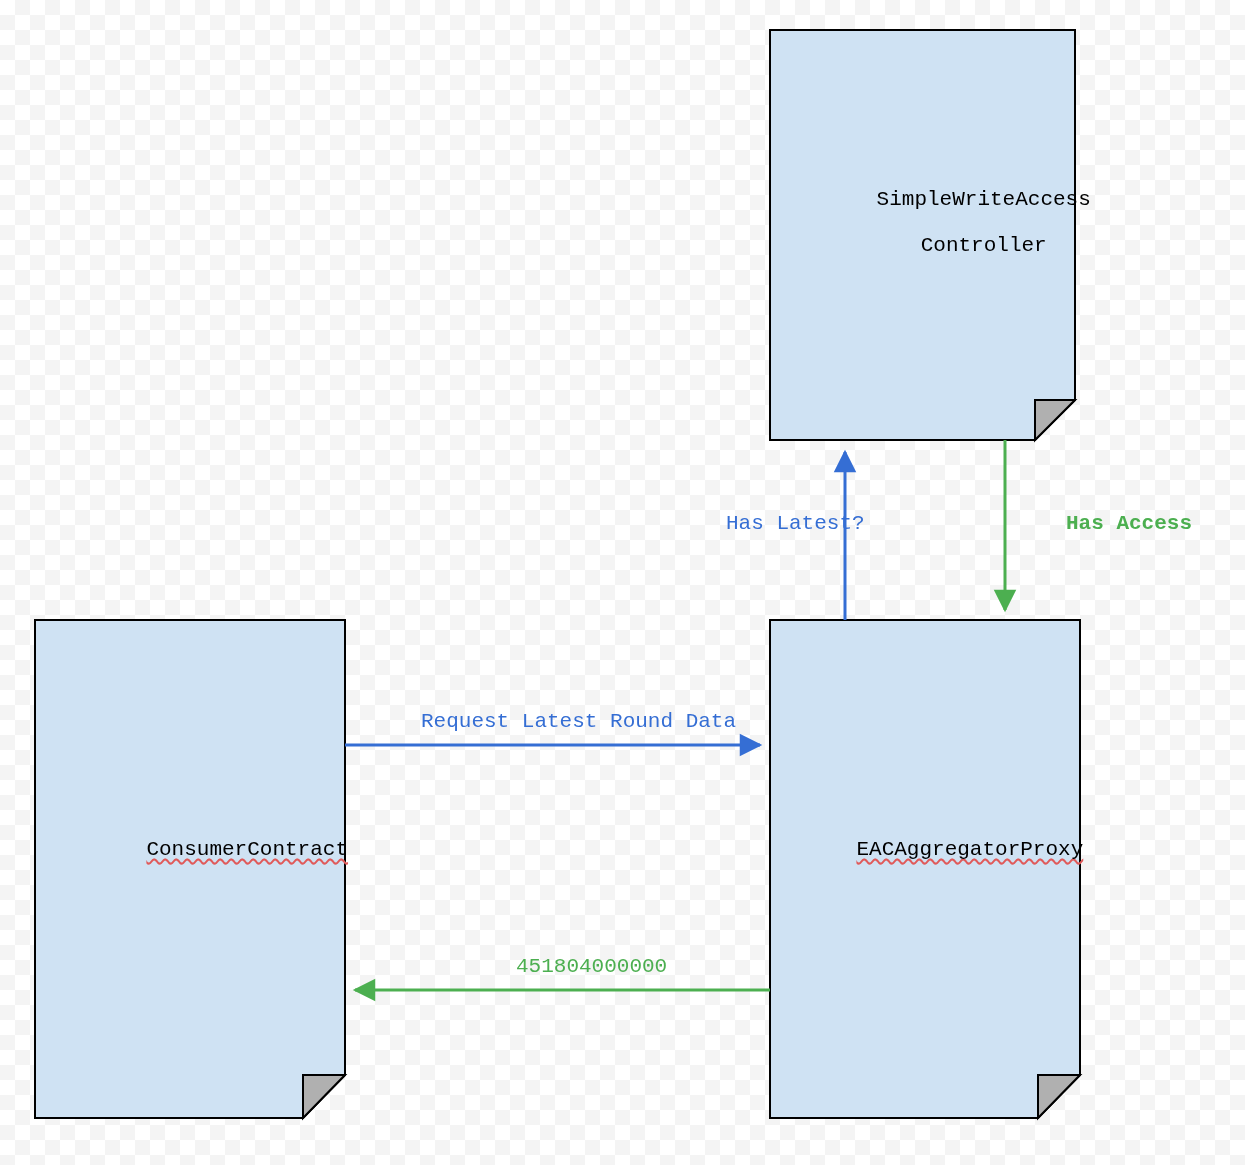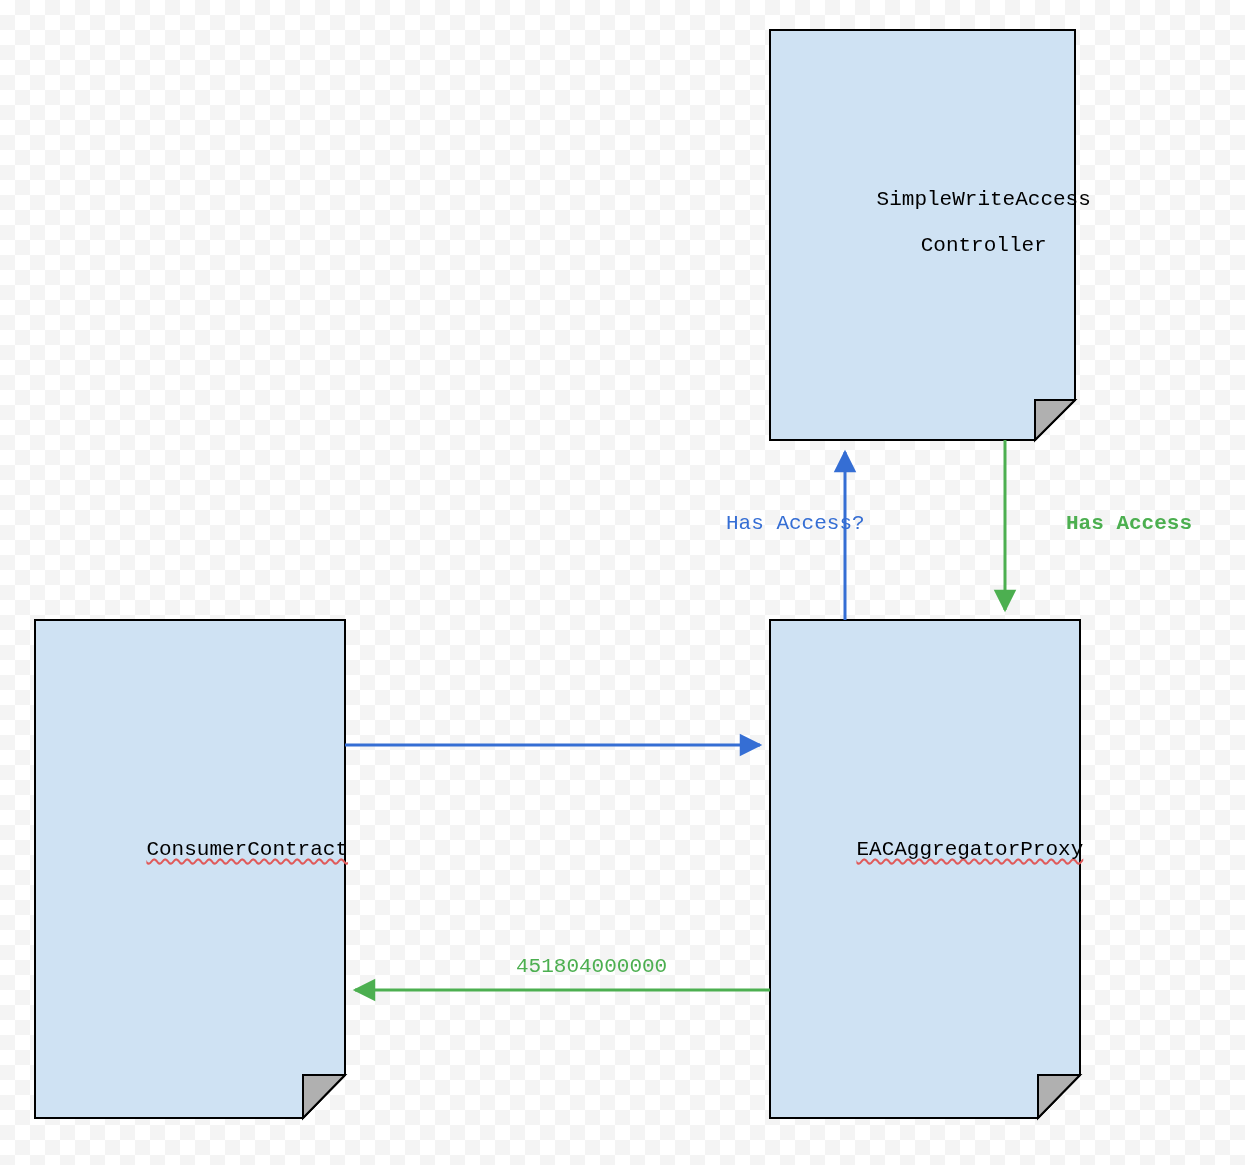--- a/index.html
+++ b/index.html
@@ -104,16 +104,17 @@
   </div>
 
   <div class="node-label" style="left:770px; top:815px; width:272px;">
     <span class="spellcheck-underline">EACAggregatorProxy</span>
   </div>
 
   <div class="node-label" style="left:35px; top:815px; width:302px;">
     <span class="spellcheck-underline">ConsumerContract</span>
   </div>
 
+  <div class="edge-label blue" style="left:385px; top:710px;">Request Latest Round Data</div>
   <div class="edge-label green" style="left:480px; top:955px;">451804000000</div>
-  <div class="edge-label blue" style="left:690px; top:512px;">Has Access?</div>
+  <div class="edge-label blue" style="left:690px; top:512px;">Has Latest?</div>
   <div class="edge-label green" style="left:1030px; top:512px;font-weight:bold;">Has Access</div>
 </div>
 
 </body></html>

